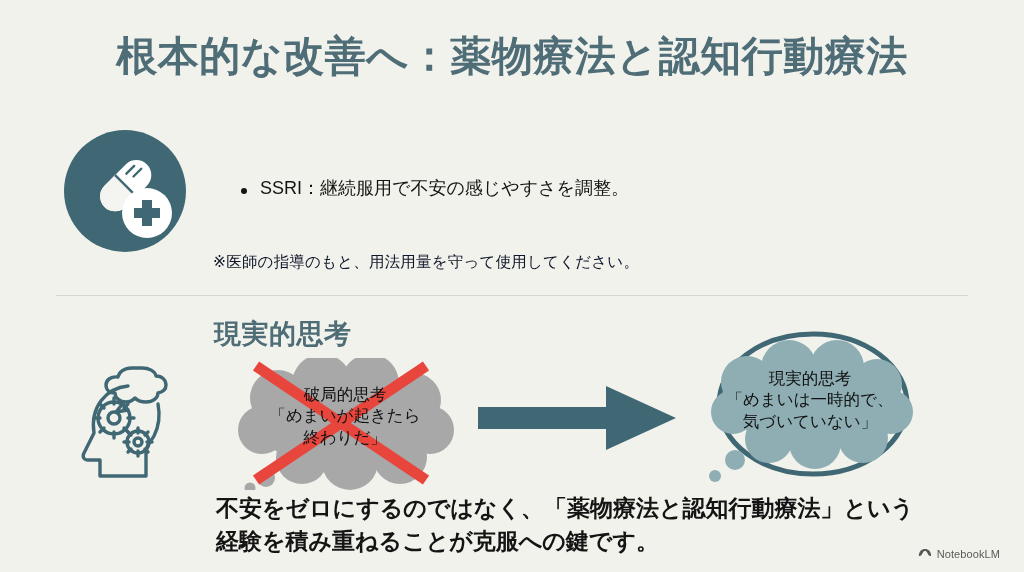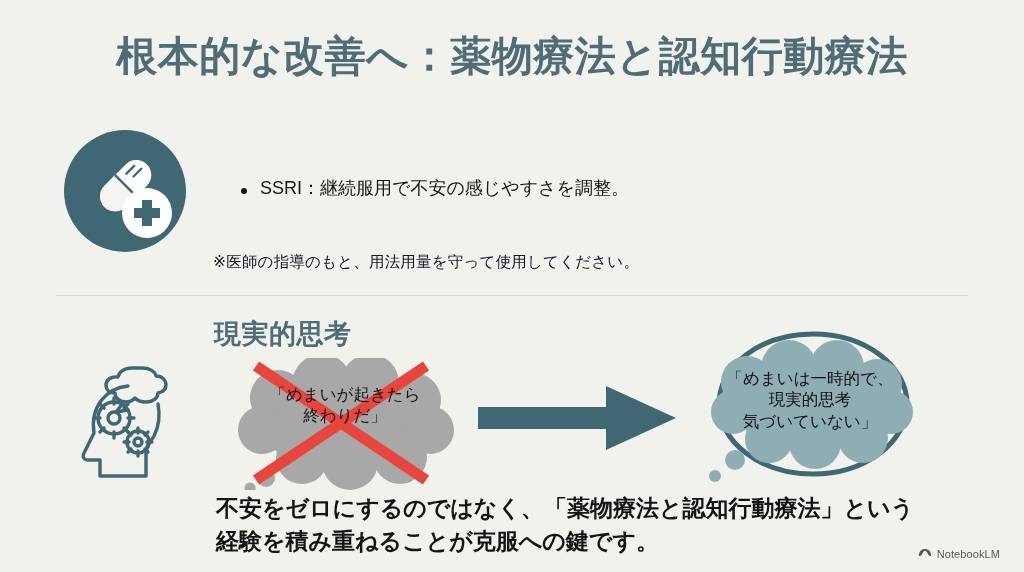--- a/index.html
+++ b/index.html
@@ -249,20 +249,21 @@
           <circle cx="36" cy="120" r="9"></circle>
           <circle cx="20" cy="130" r="5.5"></circle>
         </g>
         <g stroke="#e8453c" stroke-width="11" stroke-linecap="butt">
           <line x1="26" y1="8" x2="196" y2="122"></line>
           <line x1="196" y1="8" x2="26" y2="122"></line>
         </g>
       </svg>
     </div>
     <div class="bubble-text neg">
+      <div>破局的思考</div>
       <div>「めまいが起きたら</div>
       <div>終わりだ」</div>
     </div>
 
     <div class="arrow-fwd">
       <svg viewBox="0 0 200 66" width="200" height="66" aria-hidden="true">
         <path d="M0 22 h128 v-21 l70 32 l-70 32 v-21 h-128 z" fill="#3f6874"></path>
       </svg>
     </div>
 
@@ -279,22 +280,22 @@
           <circle cx="178" cy="108" r="25"></circle>
           <circle cx="130" cy="113" r="26"></circle>
           <circle cx="84" cy="109" r="24"></circle>
           <circle cx="48" cy="82" r="22"></circle>
           <circle cx="50" cy="130" r="10"></circle>
           <circle cx="30" cy="146" r="6"></circle>
         </g>
       </svg>
     </div>
     <div class="bubble-text pos">
+      <div>現実的思考</div>
       <div>「めまいは一時的で、</div>
-      <div>現実的思考</div>
       <div>気づいていない」</div>
     </div>
 
   </div>
 
   <div class="closing">
     <div>不安をゼロにするのではなく、「薬物療法と認知行動療法」という</div>
     <div>経験を積み重ねることが克服への鍵です。</div>
   </div>
 

